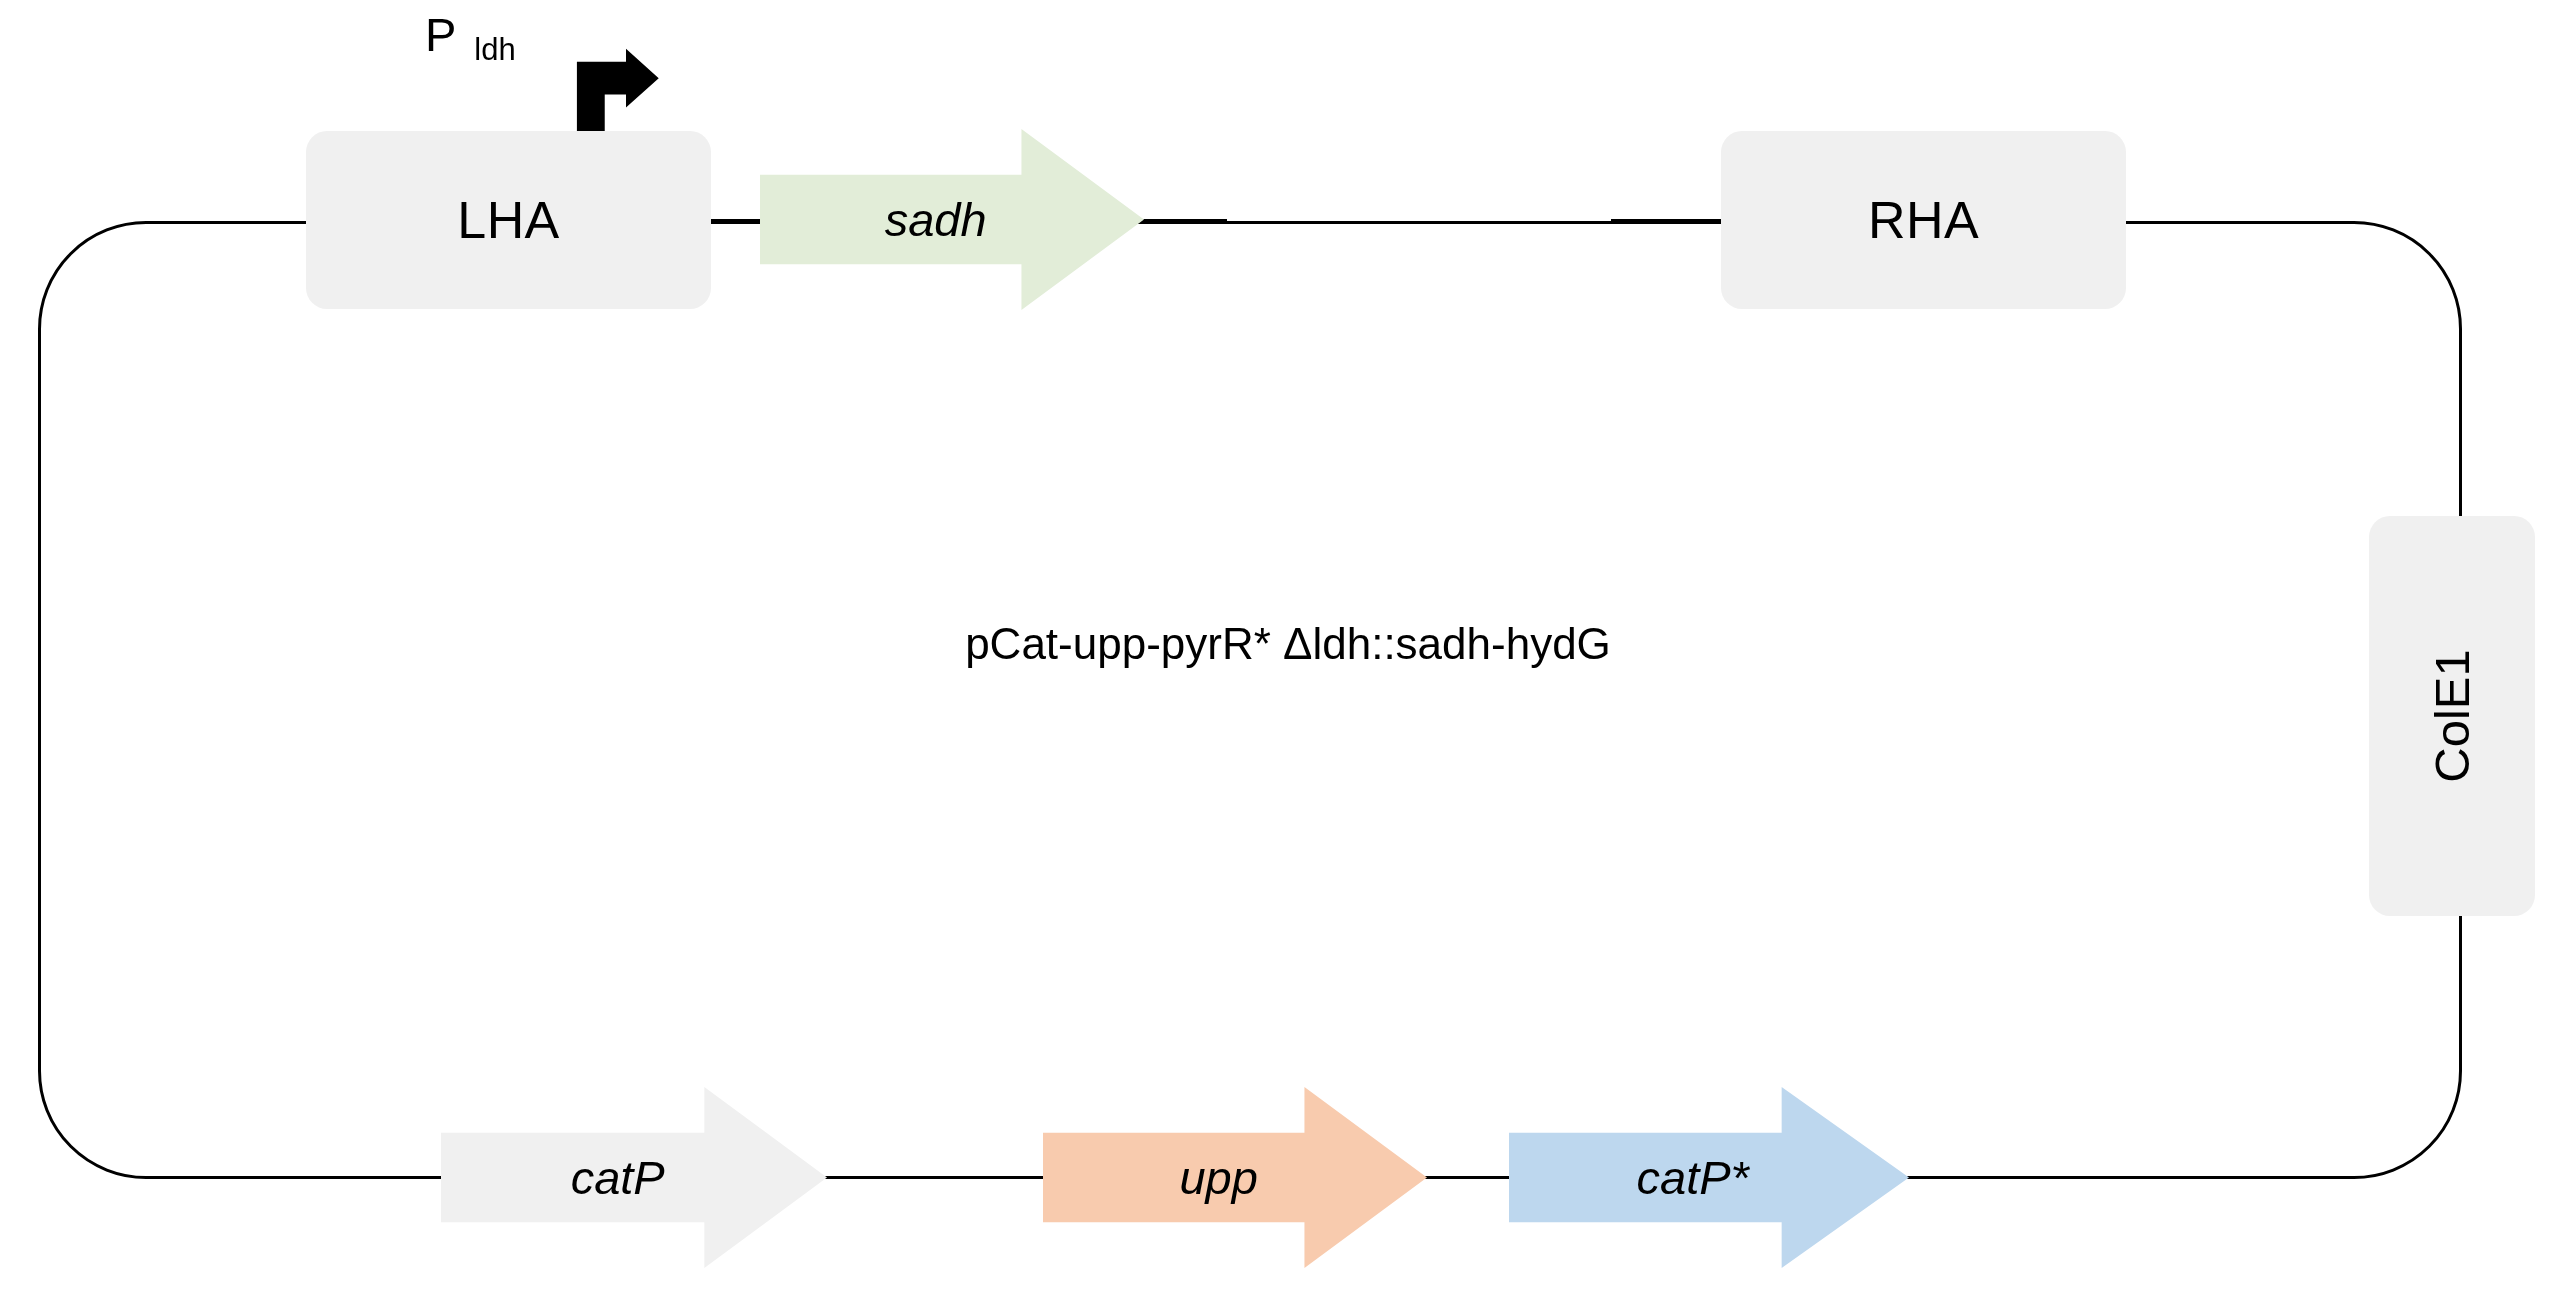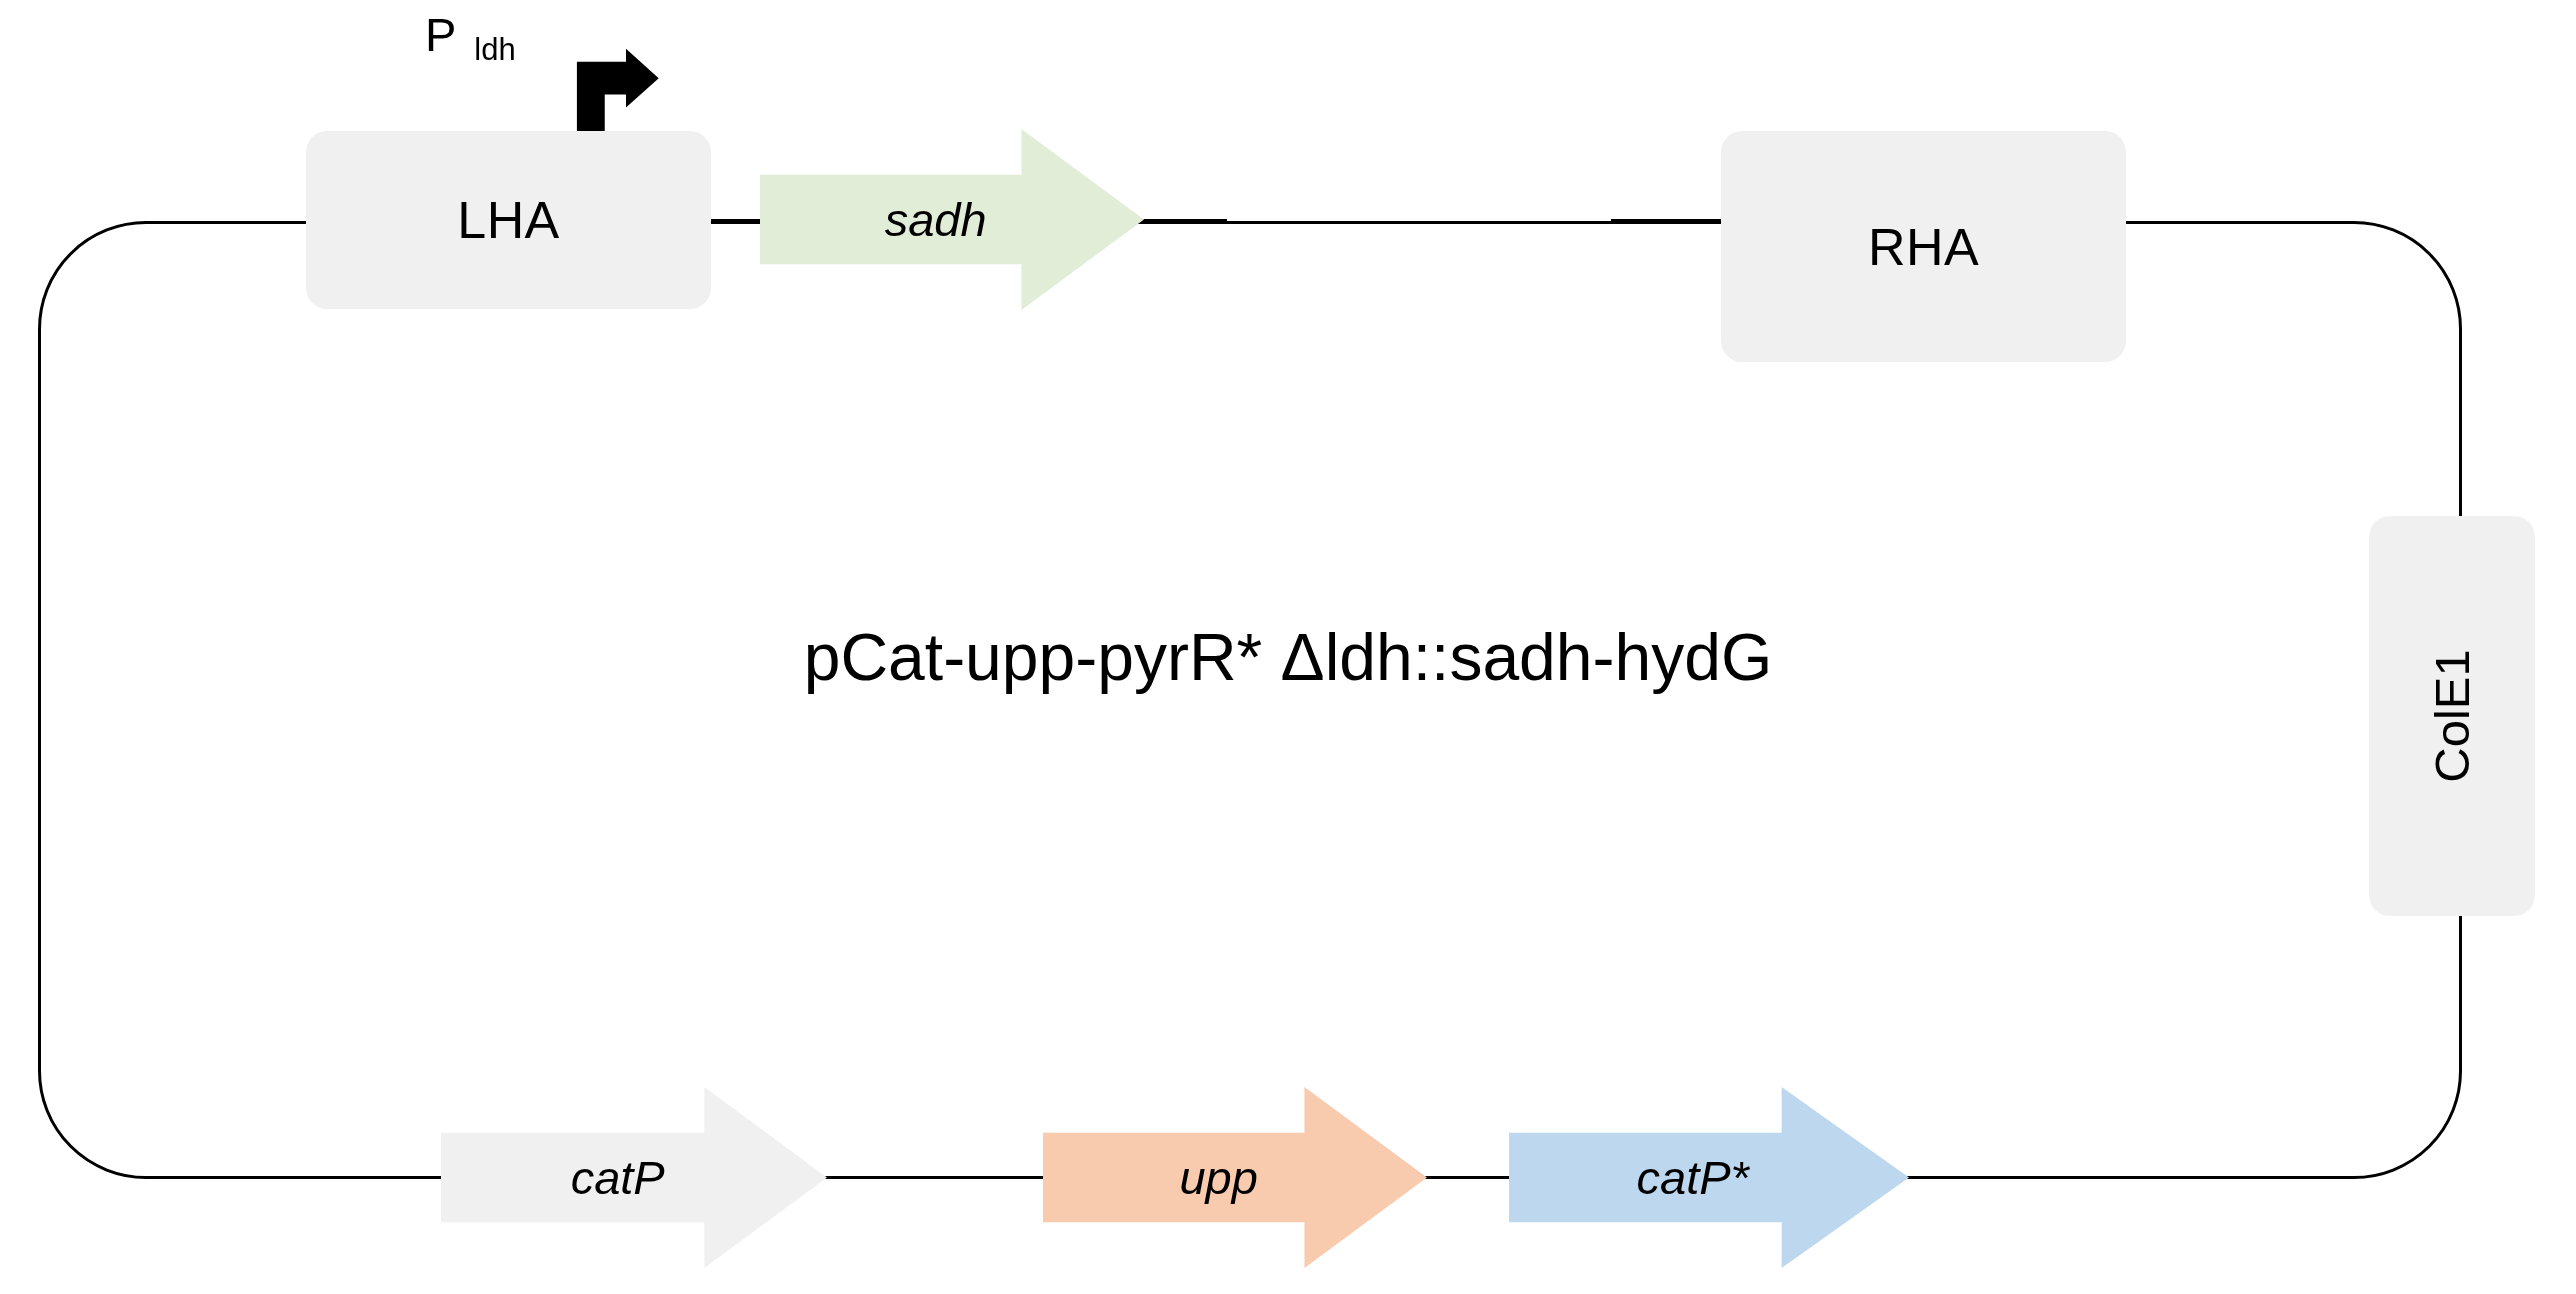--- a/index.html
+++ b/index.html
@@ -91,21 +91,21 @@
     vertical-align:baseline;
     position:relative;
     top:9.8px;
     left:18px;
   }
   
   .plasmid-title{
     position:absolute;
     left:0; width:2576px;
     text-align:center;
-    font-size:66px;
+    font-size:44px;
     color:#000000;
     white-space:nowrap;
   }
 </style>
 </head>
 <body>
 
 <div id="canvas">
 
   <div class="backbone"></div>
@@ -132,21 +132,21 @@
   </div>
 
   <div class="gene" style="left:760px; top:129px; width:384px; height:181px;">
     <svg class="shape" viewBox="0 0 470 222" preserveAspectRatio="none" xmlns="http://www.w3.org/2000/svg">
       <path d="M 0,56 L 320,56 L 320,0 L 470,111 L 320,222 L 320,166 L 0,166 Z" fill="#e2edd8"></path>
     </svg>
     <span class="glabel">sadh</span>
   </div>
 
 
-  <div class="featbox" style="left:1721px; top:131px; width:405px; height:231px;align-items:center;">
+  <div class="featbox" style="left:1721px; top:131px; width:405px; height:178px;align-items:center;">
     <span>RHA</span>
   </div>
 
   <div class="oribox" style="left:2369px; top:516px; width:166px; height:400px;">
     <span>ColE1</span>
   </div>
 
   <div class="plasmid-title" style="top:619px;">pCat-upp-pyrR* Δldh::sadh-hydG</div>
 
   <div class="gene" style="left:441px; top:1087px; width:386px; height:181px;">

